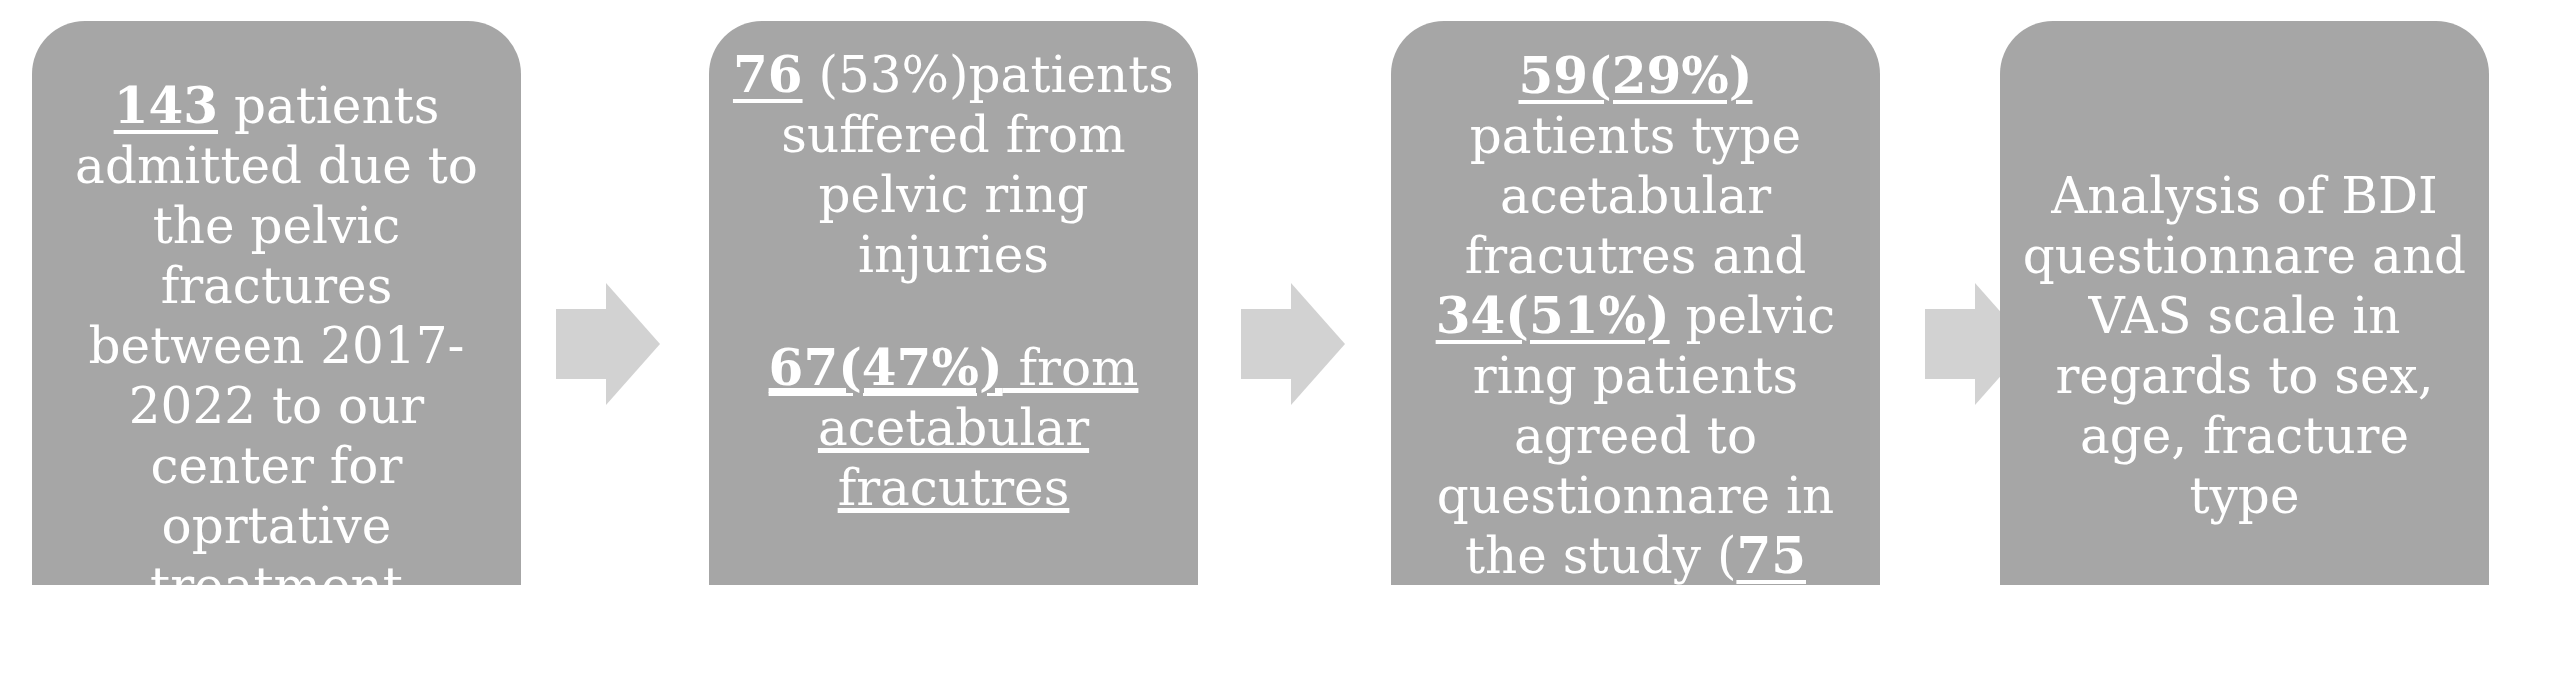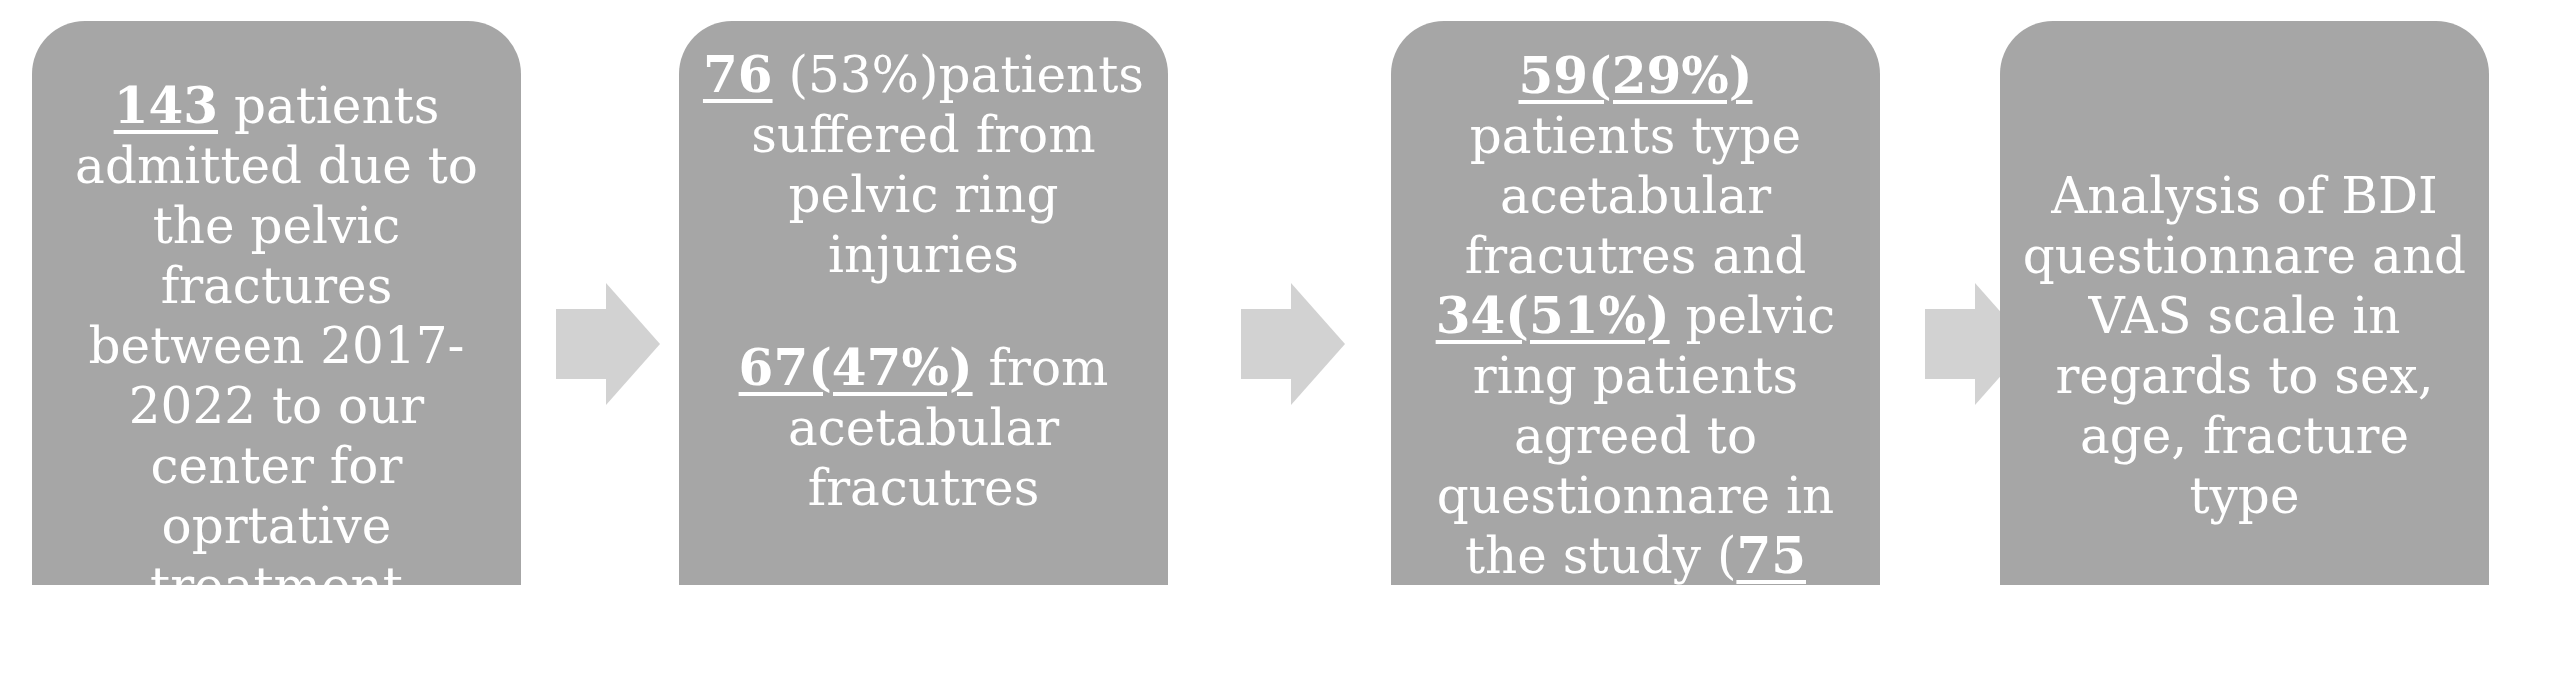--- a/index.html
+++ b/index.html
@@ -24,29 +24,29 @@
     text-align:center;
     display:flex;
     flex-direction:column;
     justify-content:center;
   }
   .flow-box.top-anchored{
     justify-content:flex-start;
     padding-top:24px;
   }
   .flow-box p{margin:0;}
-  .flow-box p + p{margin-top:1.05em;}
+  .flow-box p + p{margin-top:1.05em;text-decoration:underline;}
   .flow-box .b{font-weight:bold;}
   .flow-box .u{
     text-decoration:underline;
     text-decoration-thickness:4px;
     text-underline-offset:7.2px;
   }
   #box-1{left:32px;}
-  #box-2{left:679px;}
+  #box-2{left:709px;}
   #box-3{left:1391px;}
   #box-4{left:2000px;}
   .arrow{
     position:absolute;
     top:282px;
     height:123px;
     display:flex;
     align-items:center;
   }
   .arrow .tail{

